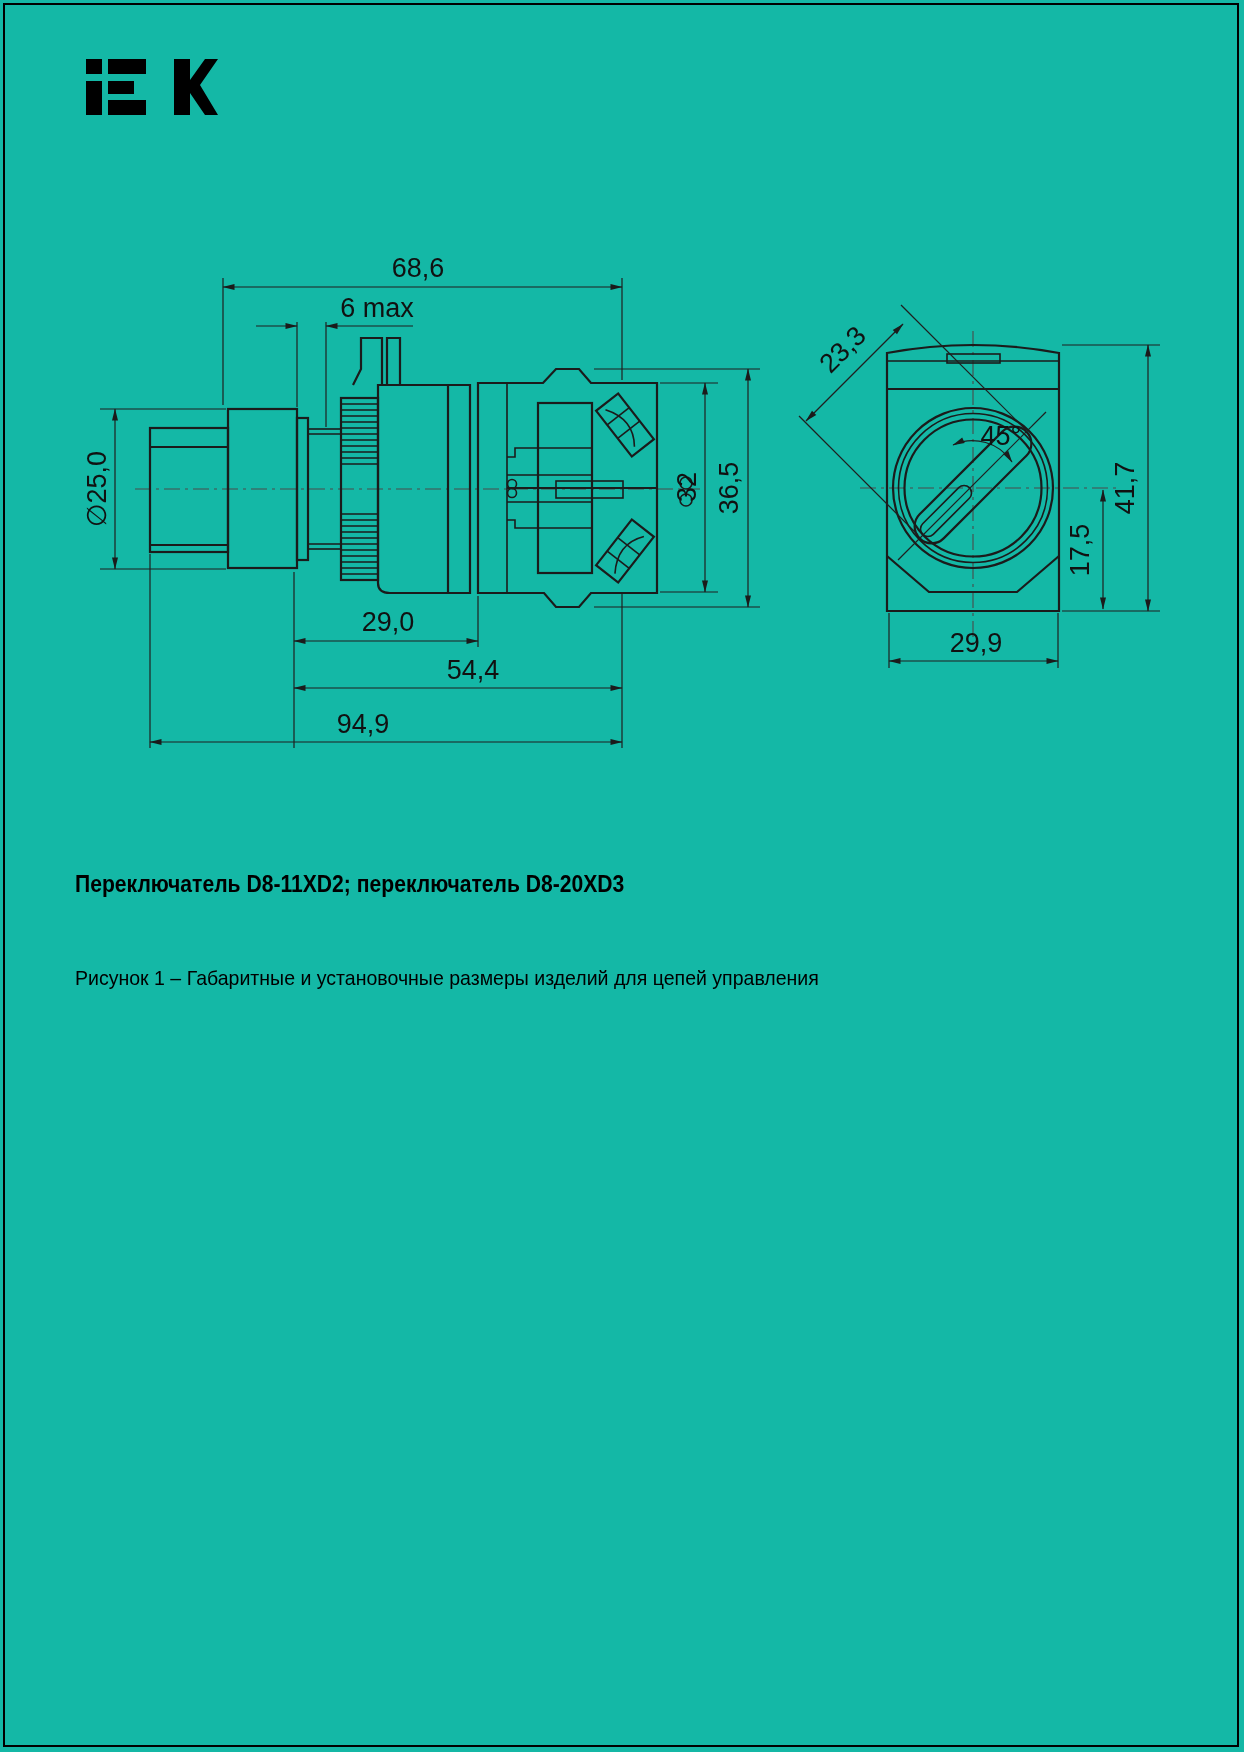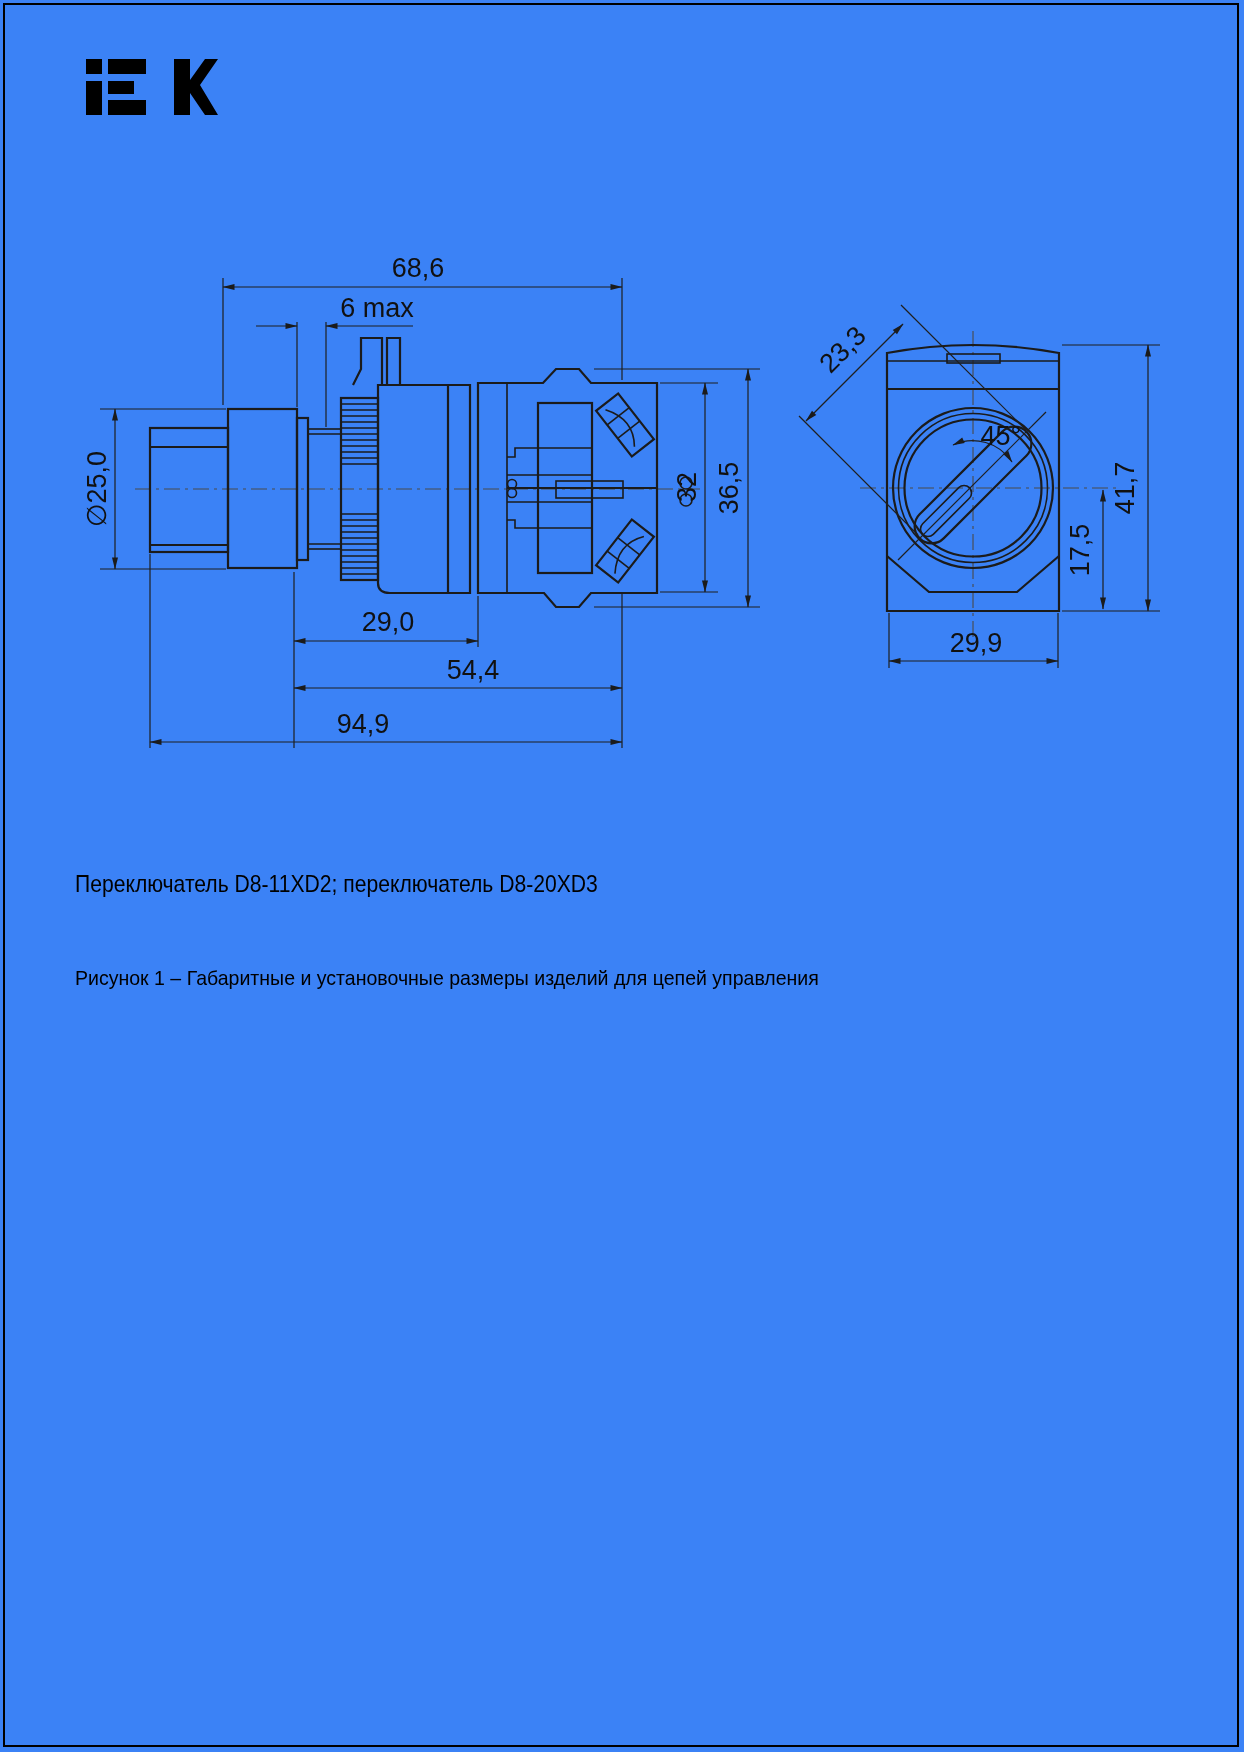--- a/index.html
+++ b/index.html
@@ -1,31 +1,31 @@
 <!DOCTYPE html>
 <html><head>
 <meta charset="utf-8">
 <style>
   html,body{margin:0;padding:0;background:#888;}
-  .page{position:relative;width:1244px;height:1752px;background:#3b82f6;overflow:hidden;
+  .page{position:relative;width:1244px;height:1752px;background:#14b8a6;overflow:hidden;
         font-family:"Liberation Sans",sans-serif;}
   .page-border{position:absolute;left:3px;top:3px;width:1236px;height:1744px;
         border:2px solid #000;box-sizing:border-box;pointer-events:none;}
   .drawing-svg{position:absolute;left:0;top:0;width:1244px;height:1752px;}
   
   .obj{stroke:#1b1b1b;stroke-width:2.2;fill:none;stroke-linejoin:miter;stroke-linecap:butt;}
   .obj-thin{stroke:#1b1b1b;stroke-width:1.6;fill:none;}
   .dim{stroke:#1f1f1f;stroke-width:1.2;fill:none;}
   .cl{stroke:#4a4a4a;stroke-width:1.1;fill:none;stroke-dasharray:16 5 3 5;}
   .dimtxt{font-family:"Liberation Sans",sans-serif;font-size:27px;fill:#111;}
   .logo path,.logo rect{fill:#000;}
   .textline{position:absolute;color:#000;white-space:nowrap;}
   .squeeze{display:inline-block;transform:scaleX(0.88);transform-origin:0 50%;}
   .squeeze2{display:inline-block;transform:scaleX(0.93);transform-origin:0 50%;}
-  .product-line{left:75px;top:870px;font-size:24px;}
+  .product-line{left:75px;top:870px;font-size:24px;font-weight:bold;}
   .figure-caption{left:75px;top:966px;font-size:21px;}
 </style>
 </head>
 <body>
 
 <div class="page">
   <div class="page-border"></div>
 
   <svg class="drawing-svg" viewBox="0 0 1244 1752">
     <defs>

